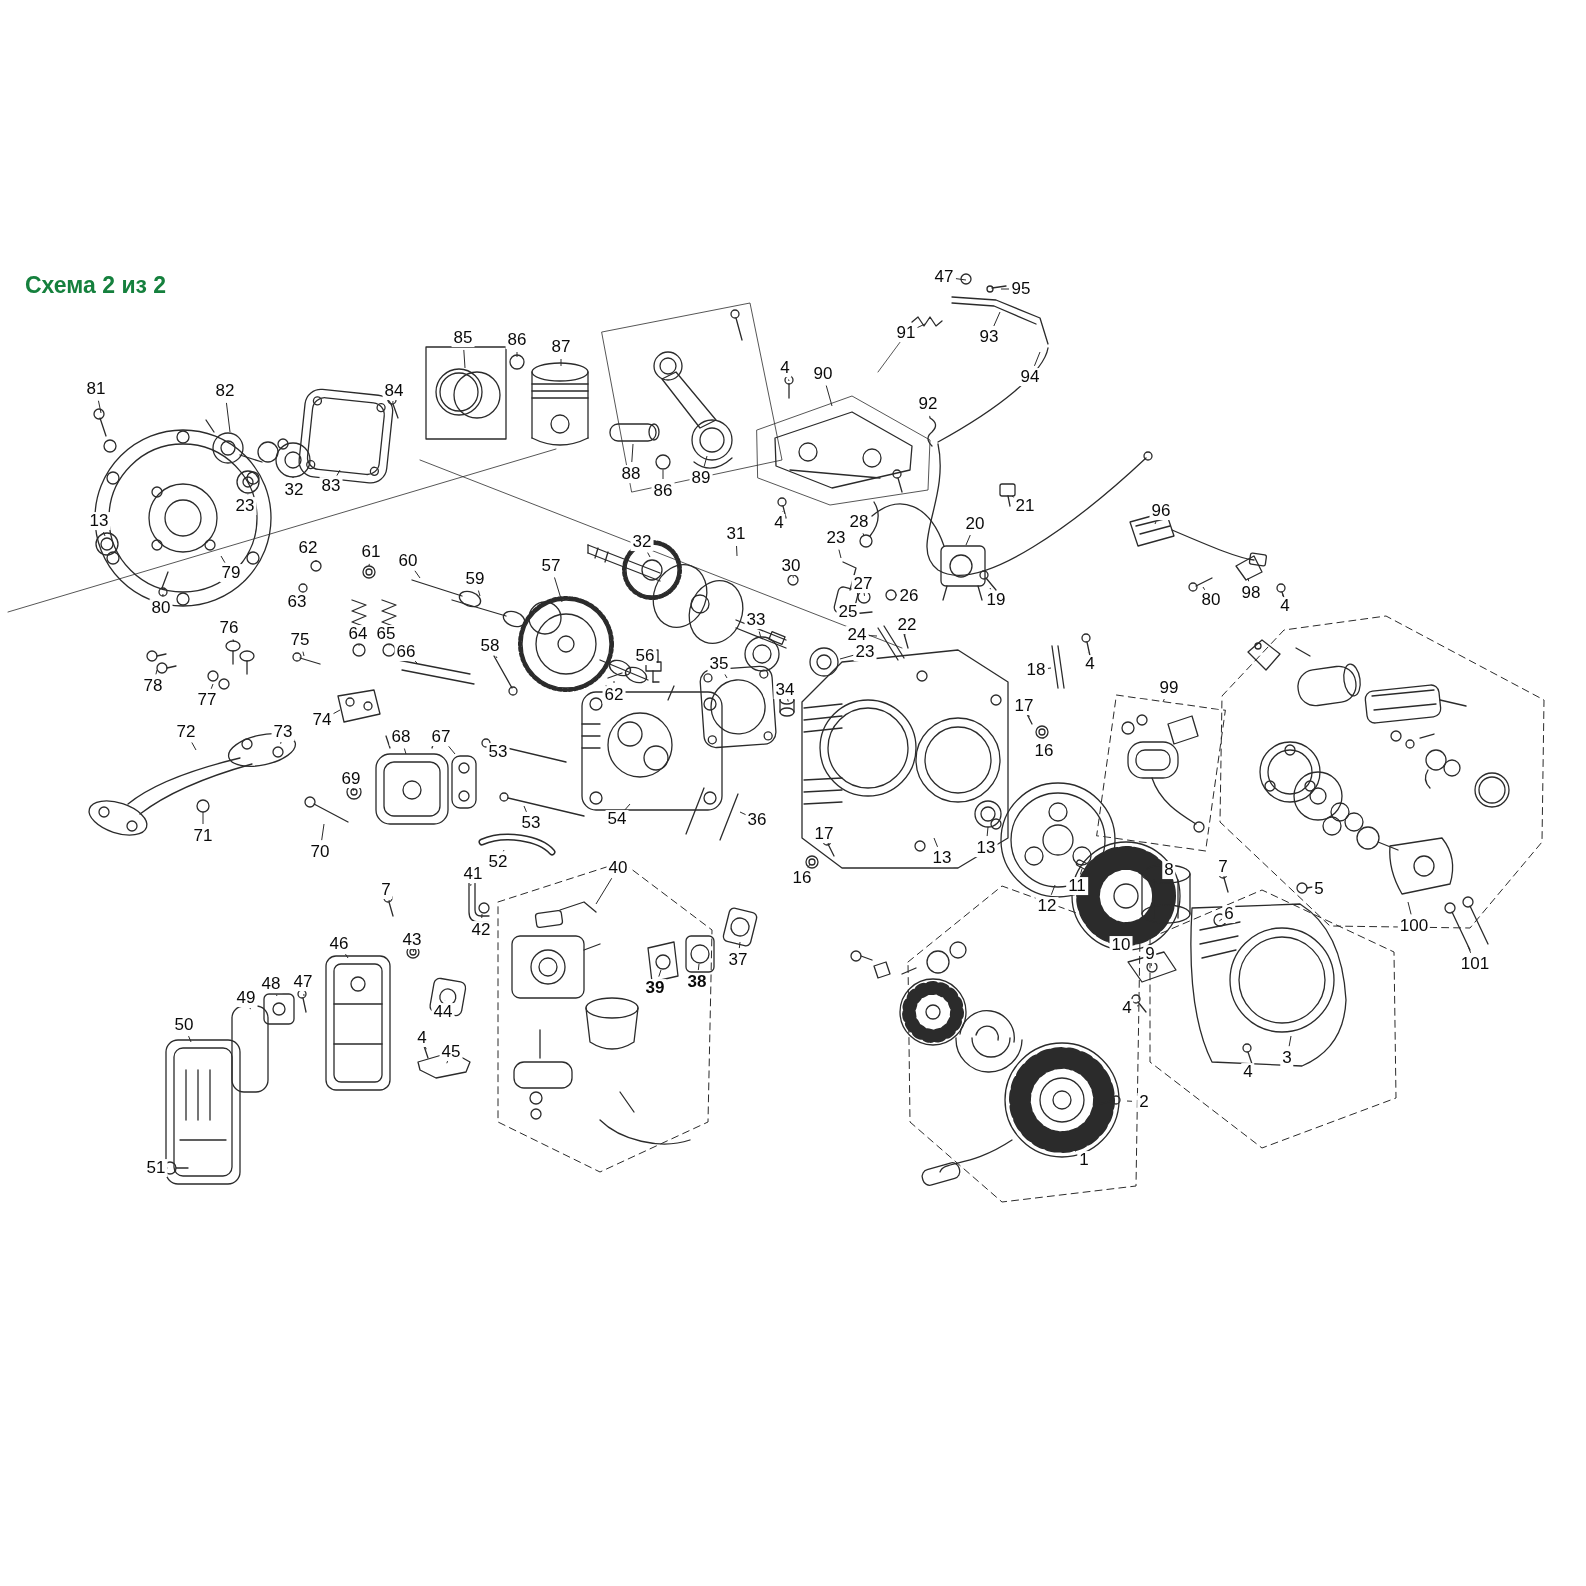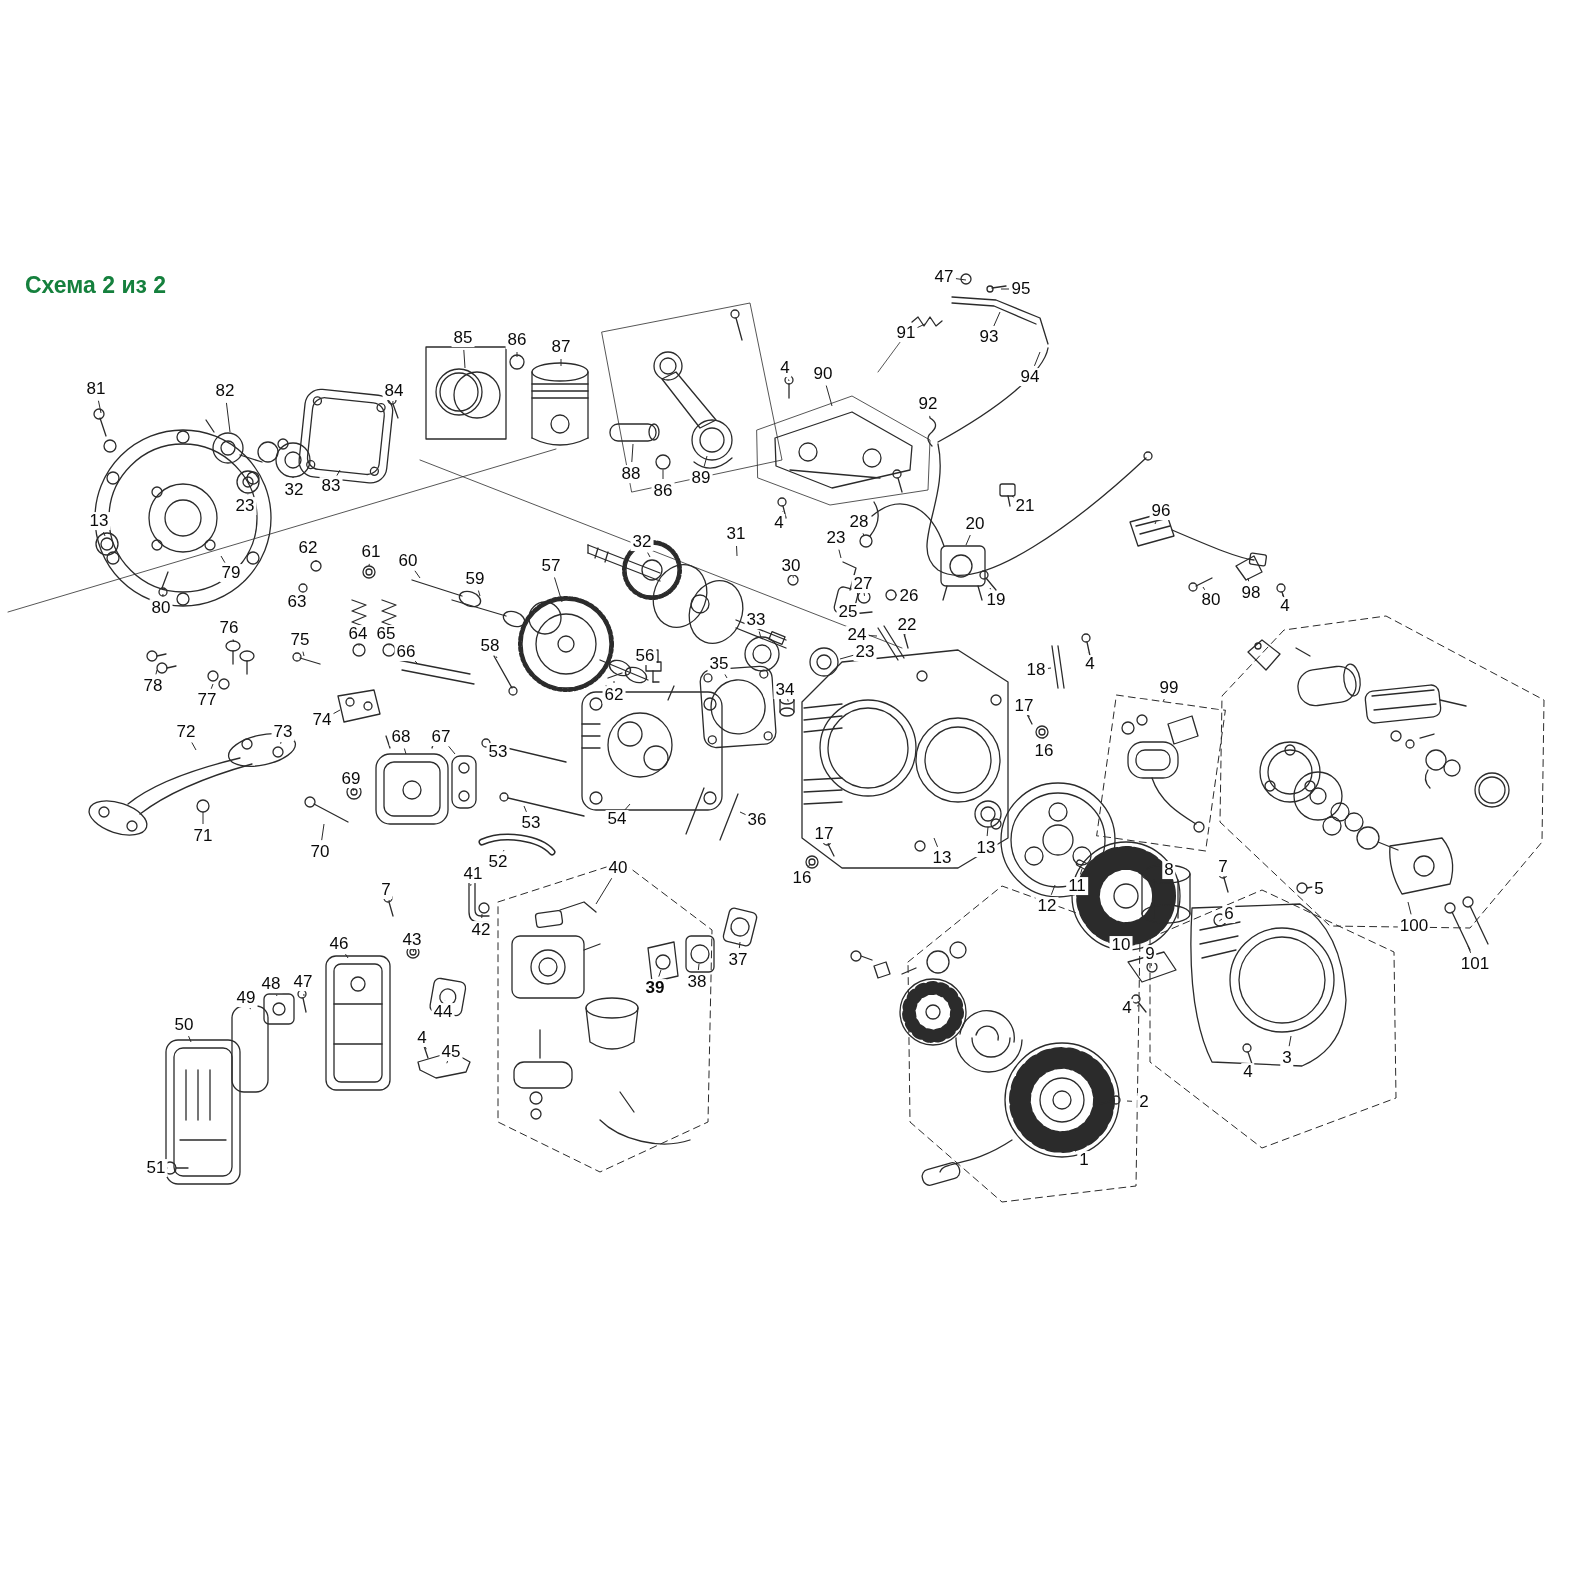--- a/index.html
+++ b/index.html
@@ -875,21 +875,21 @@
       <span class="callout" style="left: 1121px; top: 945px;">10</span>
       <span class="callout" style="left: 481px; top: 930px;">42</span>
       <span class="callout" style="left: 386px; top: 890px;">7</span>
       <span class="callout" style="left: 1150px; top: 954px;">9</span>
       <span class="callout" style="left: 1229px; top: 914px;">6</span>
       <span class="callout" style="left: 339px; top: 944px;">46</span>
       <span class="callout" style="left: 412px; top: 940px;">43</span>
       <span class="callout" style="left: 1414px; top: 926px;">100</span>
       <span class="callout" style="left: 443px; top: 1012px;">44</span>
       <span class="callout" style="left: 655px; top: 988px; font-weight: bold;">39</span>
-      <span class="callout" style="left: 697px; top: 982px;">38</span>
+      <span class="callout" style="left: 697px; top: 982px; font-weight: bold;">38</span>
       <span class="callout" style="left: 738px; top: 960px;">37</span>
       <span class="callout" style="left: 1475px; top: 964px;">101</span>
       <span class="callout" style="left: 271px; top: 984px;">48</span>
       <span class="callout" style="left: 303px; top: 982px;">47</span>
       <span class="callout" style="left: 246px; top: 998px;">49</span>
       <span class="callout" style="left: 184px; top: 1025px;">50</span>
       <span class="callout" style="left: 422px; top: 1038px;">4</span>
       <span class="callout" style="left: 451px; top: 1052px;">45</span>
       <span class="callout" style="left: 1127px; top: 1008px;">4</span>
       <span class="callout" style="left: 1287px; top: 1058px;">3</span>

